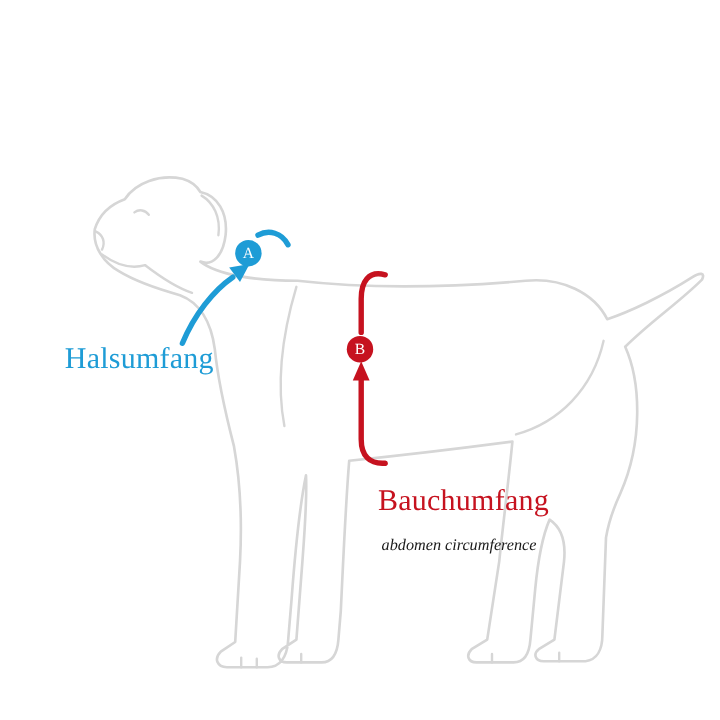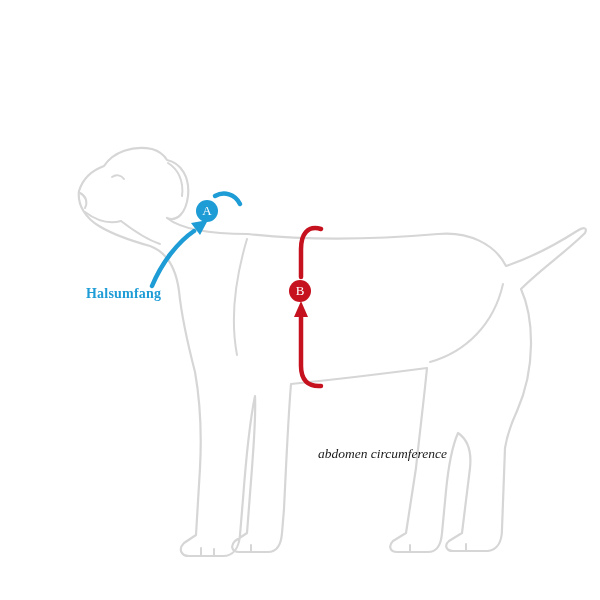--- a/index.html
+++ b/index.html
@@ -29,25 +29,24 @@
     font-size: 13px;
     line-height: 22px;
     text-align: center;
     font-family: "Liberation Serif", serif;
     font-weight: 400;
   }
   .badge-a { left: 196px; top: 200px; background: #1e9cd6; }
   .badge-b { left: 289px; top: 280px; background: #c6121f; }
   .measure-label {
     position: absolute;
-    font-weight: bold;
-    font-size: 14px;
+    font-weight: normal;
+    font-size: 25px;
     letter-spacing: 0.2px;
     white-space: nowrap;
-    margin-left: 32px;
   }
   .label-neck { left: 54px; top: 286px; color: #1e9cd6; }
   .label-abdomen { left: 315px; top: 404px; color: #c6121f; }
   .measure-sublabel {
     position: absolute;
     font-style: italic;
     font-size: 13.5px;
     color: #1a1a1a;
     white-space: nowrap;
   }
@@ -143,15 +142,16 @@
     </g>
   </svg>
 
   <div class="badge badge-a">A</div>
 
   <div class="badge badge-b">B</div>
 
   <div class="measure-label label-neck">Halsumfang</div>
 
 
+  <div class="measure-label label-abdomen">Bauchumfang</div>
 
   <div class="measure-sublabel sublabel-abdomen">abdomen circumference</div>
 </div>
 
 </body></html>

